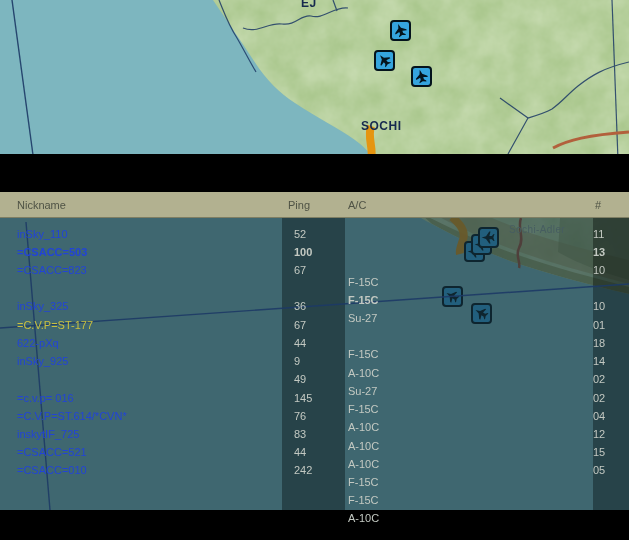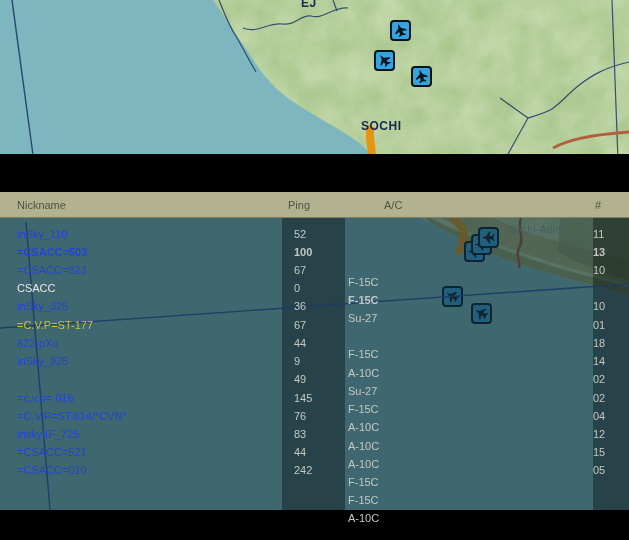--- a/index.html
+++ b/index.html
@@ -25,21 +25,21 @@
   #band-ac{left:345px;width:248px;}
   #band-num{left:593px;width:36px;}
   
   #lines-svg{position:absolute;left:0;top:0;z-index:3;pointer-events:none;}
   
   #black-top{position:absolute;left:0;top:154px;width:629px;height:38px;background:#000;z-index:4;}
   #black-bottom{position:absolute;left:0;top:510px;width:629px;height:30px;background:#000;z-index:4;}
   #list-header{position:absolute;left:0;top:192px;width:629px;height:26px;z-index:4;
                background:var(--header_bg);border-bottom:1px solid #7e7e63;box-sizing:border-box;}
   .hcell{position:absolute;top:0;height:26px;line-height:26px;font-size:11px;color:var(--header_text);}
-  #h-nickname{left:17px;} #h-ping{left:288px;} #h-ac{left:348px;margin-left:36px;} #h-num{left:595px;}
+  #h-nickname{left:17px;} #h-ping{left:288px;} #h-ac{left:348px;} #h-num{left:595px;}
   
   #rows{position:absolute;left:0;top:0;width:629px;height:452px;z-index:5;pointer-events:none;text-align:right;}
   .player-row{position:absolute;left:0;width:629px;height:18px;pointer-events:auto;}
   .player-row span{position:absolute;top:0;height:18px;line-height:18px;font-size:11px;white-space:pre;}
   .c-nick{left:17px;} .c-ping{left:294px;color:var(--value_gray);}
   .c-ac{left:348px;color:var(--value_gray);margin-top:48px;} .c-num{left:593px;color:var(--value_gray);}
   .nick-blue{color:var(--nickname_blue);} .nick-white{color:var(--self_white);}
   .nick-yellow{color:var(--highlight_yellow);}
 </style>
 </head>
@@ -168,26 +168,20 @@
         <span class="c-ping">100</span>
         <span class="c-ac">F-15C</span>
         <span class="c-num">13</span>
       </div>
       <div class="player-row" style="top: 260.96px;">
         <span class="c-nick nick-blue">=CSACC=823</span>
         <span class="c-ping">67</span>
         <span class="c-ac">Su-27</span>
         <span class="c-num">10</span>
       </div>
-      <div class="player-row" style="top: 279.19px;">
-        <span class="c-nick nick-white">CSACC</span>
-        <span class="c-ping">0</span>
-        <span class="c-ac"></span>
-        <span class="c-num"></span>
-      </div>
       <div class="player-row" style="top: 297.42px;">
         <span class="c-nick nick-blue">inSky_325</span>
         <span class="c-ping">36</span>
         <span class="c-ac">F-15C</span>
         <span class="c-num">10</span>
       </div>
       <div class="player-row" style="top: 315.65px;">
         <span class="c-nick nick-yellow">=C.V.P=ST-177</span>
         <span class="c-ping">67</span>
         <span class="c-ac">A-10C</span>

